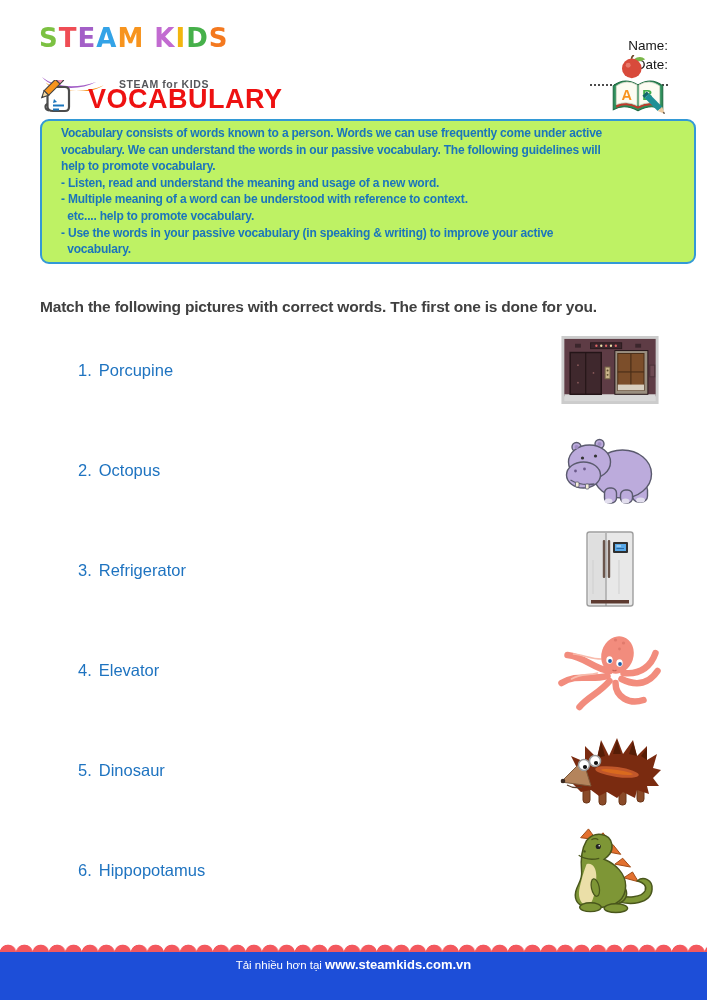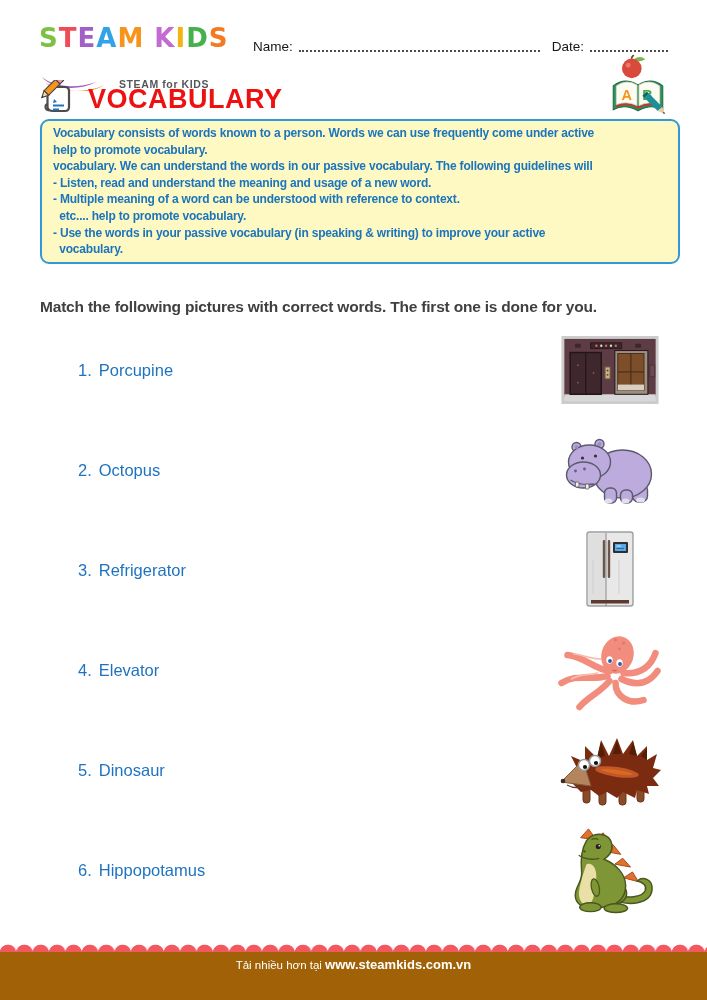--- a/index.html
+++ b/index.html
@@ -7,51 +7,51 @@
     position:relative; width:707px; height:1000px; background:#ffffff;
     font-family:"Liberation Sans", sans-serif; overflow:hidden;
   }
   
   .logo { position:absolute; left:39px; top:25px;text-align:center; }
   .logo-letters { font-family:"DejaVu Sans", sans-serif; font-weight:bold; font-size:26px; line-height:1; letter-spacing:1px; white-space:pre; }
   .logo-bottom { display:flex; align-items:flex-end; margin-top:-1px; margin-left:2px; }
   .swoosh { width:74px; height:15px; }
   .tagline { font-size:10.5px; font-weight:bold; color:#55565A; letter-spacing:0.6px; margin-left:4px; margin-bottom:1px; }
   
-  .name-date { position:absolute; left:253px; top:38px; width:415px; display:flex; align-items:flex-end; font-size:13.5px; color:#161616; }
+  .name-date { position:absolute; left:253px; top:38px; width:415px; display:flex; align-items:flex-end; font-size:13.5px; color:#161616;flex-direction:column; }
   .field-label { white-space:nowrap; }
   .dotted { border-bottom:2px dotted #4c4c4c; margin:0 0 2px 6px; height:12px; }
   .name-fill { flex:1; }
   .date-label { margin-left:12px; }
   .date-fill { width:78px; }
   .book-icon { position:absolute; left:610px; top:55px; width:56px; height:64px; }
   
   .title-row { position:absolute; left:40px; top:80px; display:flex; align-items:center; gap:12px; }
   .note-icon { width:36px; height:38px; }
   .title { margin:0; font-size:27px; font-weight:800; color:#EE1111; letter-spacing:0.5px; }
   
   .intro-box {
     position:absolute; left:40px; top:119px; width:614px;
-    border:2px solid #3399D6; border-radius:9px; padding:4px 11px; overflow:hidden; background:#fef9c3;
+    border:2px solid #3399D6; border-radius:9px; padding:4px 19px; overflow:hidden; background:#bef264;
   }
   .intro-line { font-size:12px; font-weight:bold; color:#1B75BC; line-height:16.6px; letter-spacing:-0.2px; white-space:pre; }
   
   .instruction { position:absolute; left:40px; top:298px; margin:0; font-size:15.5px; font-weight:bold; color:#404040; letter-spacing:-0.2px; }
   
   .match-list { position:absolute; left:40px; top:320px; width:626px; }
   .match-row { height:100px; display:flex; align-items:center; justify-content:space-between; }
   .match-label { padding-left:38px; font-size:16.5px; color:#1E73C0; display:inline-flex; gap:7px; }
   .match-image { width:112px; display:flex; justify-content:center; align-items:center; }
   
   .scallops {
     position:absolute; left:0; top:940px; width:707px; height:13px;
     background-image:radial-gradient(circle at 8px 13px, #F3585E 8px, rgba(243,88,94,0) 8.7px);
     background-size:16.4px 13px; background-repeat:repeat-x;
   }
-  .footer { position:absolute; left:0; top:952px; width:707px; height:48px; background:#a16207; }
+  .footer { position:absolute; left:0; top:952px; width:707px; height:48px; background:#1d4ed8; }
   .footer-text { text-align:center; color:#ffffff; padding-top:5px; }
   .footer-line1 { font-size:11.5px; }
   .footer-url { font-weight:bold; font-size:13px; }
   .footer-line2 { font-style:italic; font-size:12px; margin-top:2px; font-family:"Liberation Serif", serif; }
 </style>
 </head>
 <body>
 
 <div class="page">
 
@@ -105,22 +105,22 @@
         <rect x="6" y="-2" width="6.5" height="16" fill="#F7941E" stroke="#444" stroke-width="1.1"></rect>
         <path d="M6 14 h6.5 l-3.25 6.5 z" fill="#F3D9A4" stroke="#444" stroke-width="1.1"></path>
         <path d="M8.4 18.8 l0.85 1.9 0.85 -1.9 z" fill="#333"></path>
       </g>
     </svg>
     <h1 class="title">VOCABULARY</h1>
   </div>
 
   <div class="intro-box">
     <div class="intro-line">Vocabulary consists of words known to a person. Words we can use frequently come under active</div>
+    <div class="intro-line">vocabulary. We can understand the words in our passive vocabulary. The following guidelines will</div>
     <div class="intro-line">help to promote vocabulary.</div>
-    <div class="intro-line">vocabulary. We can understand the words in our passive vocabulary. The following guidelines will</div>
     <div class="intro-line">- Listen, read and understand the meaning and usage of a new word.</div>
     <div class="intro-line">- Multiple meaning of a word can be understood with reference to context.</div>
     <div class="intro-line">  etc.... help to promote vocabulary.</div>
     <div class="intro-line">- Use the words in your passive vocabulary (in speaking &amp; writing) to improve your active</div>
     <div class="intro-line">  vocabulary.</div>
   </div>
 
   <h2 class="instruction">Match the following pictures with correct words. The first one is done for you.</h2>
 
   <div class="match-list">

